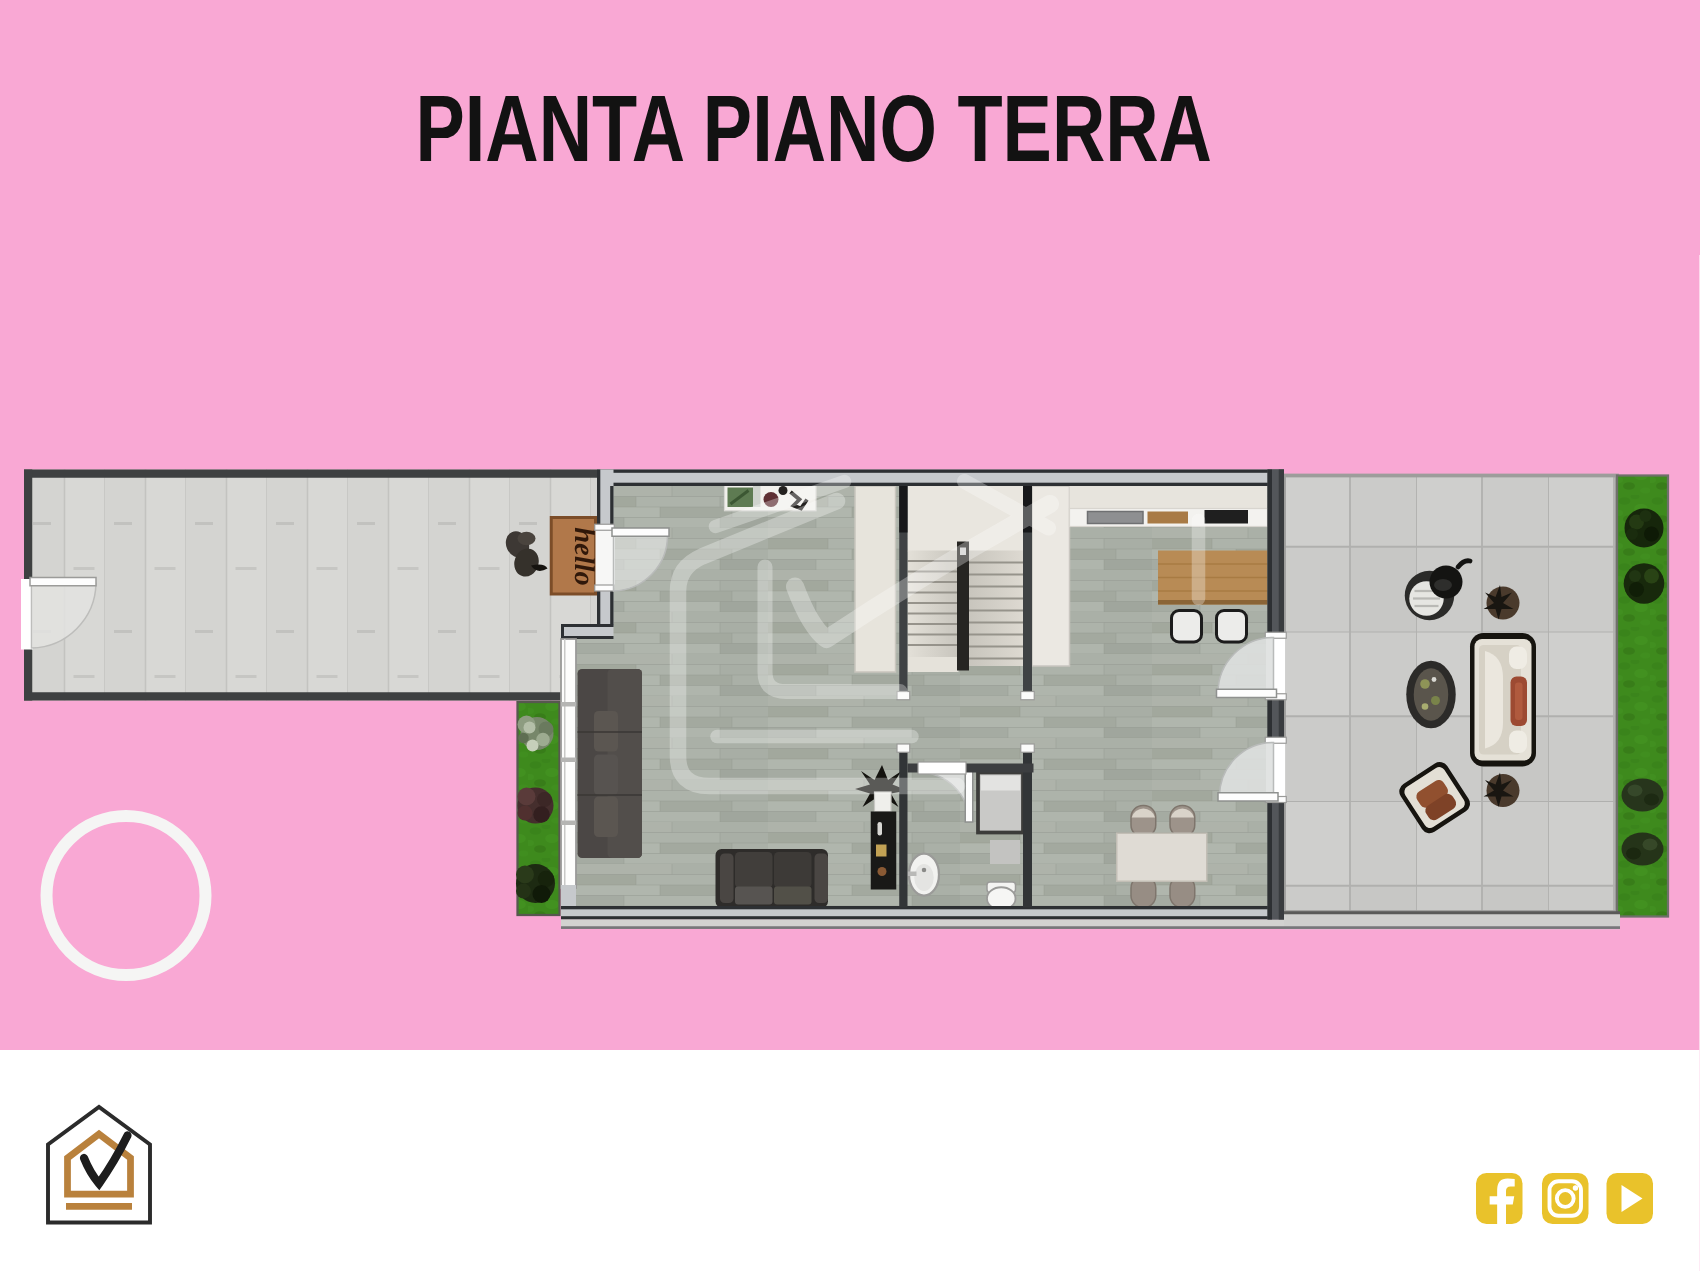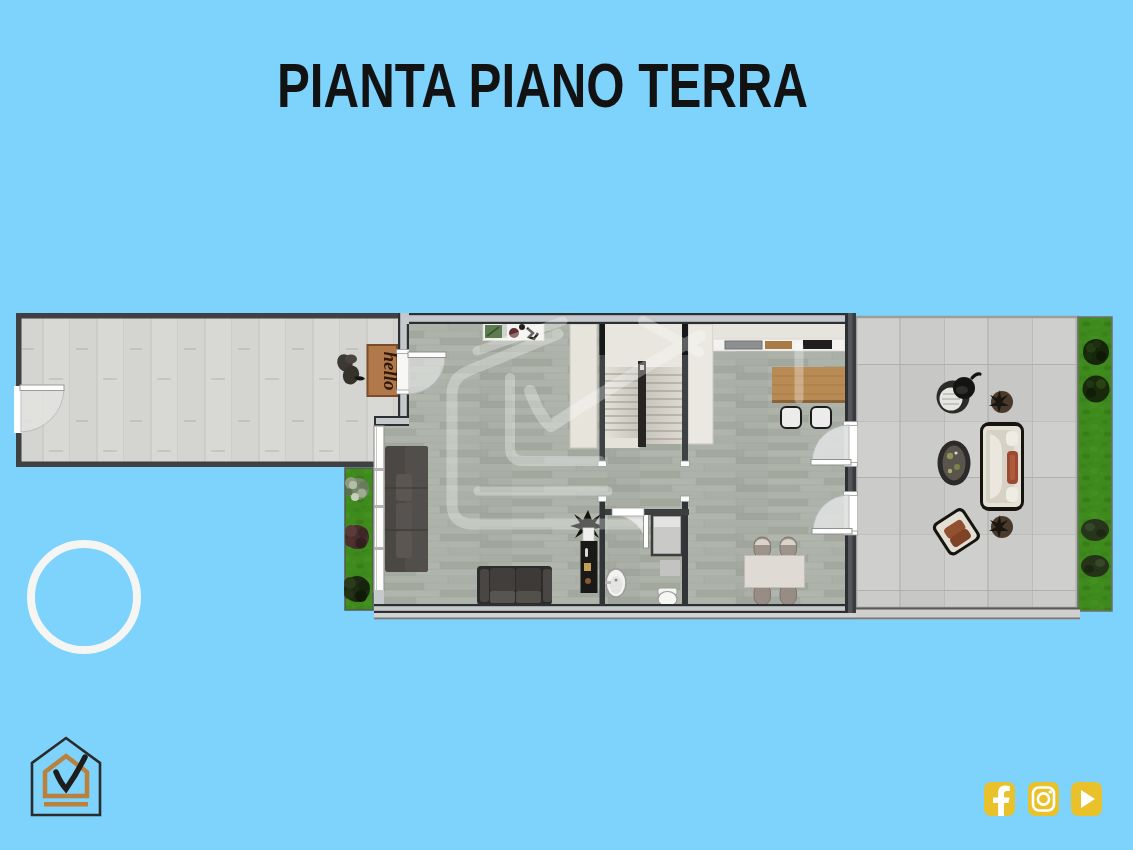--- a/index.html
+++ b/index.html
@@ -1,16 +1,16 @@
 <!DOCTYPE html>
 <html><head>
 <meta charset="utf-8">
 <style>
   html,body{margin:0;padding:0;background:#ffffff;width:1133px;height:850px;overflow:hidden;}
-  #page{position:relative;width:1133px;height:850px;background:#7dd3fc;font-family:"Liberation Sans",sans-serif;}
+  #page{position:relative;width:1133px;height:700px;background:#f9a8d4;font-family:"Liberation Sans",sans-serif;}
   svg{position:absolute;left:0;top:0;}
 </style>
 </head>
 <body>
 <div id="page">
 <svg width="1133" height="850" viewBox="0 0 1133 850">
 <defs>
 
   <pattern id="plank" x="0" y="324" width="128" height="28" patternUnits="userSpaceOnUse">
     <rect width="128" height="28" fill="#a9aea5"></rect>

